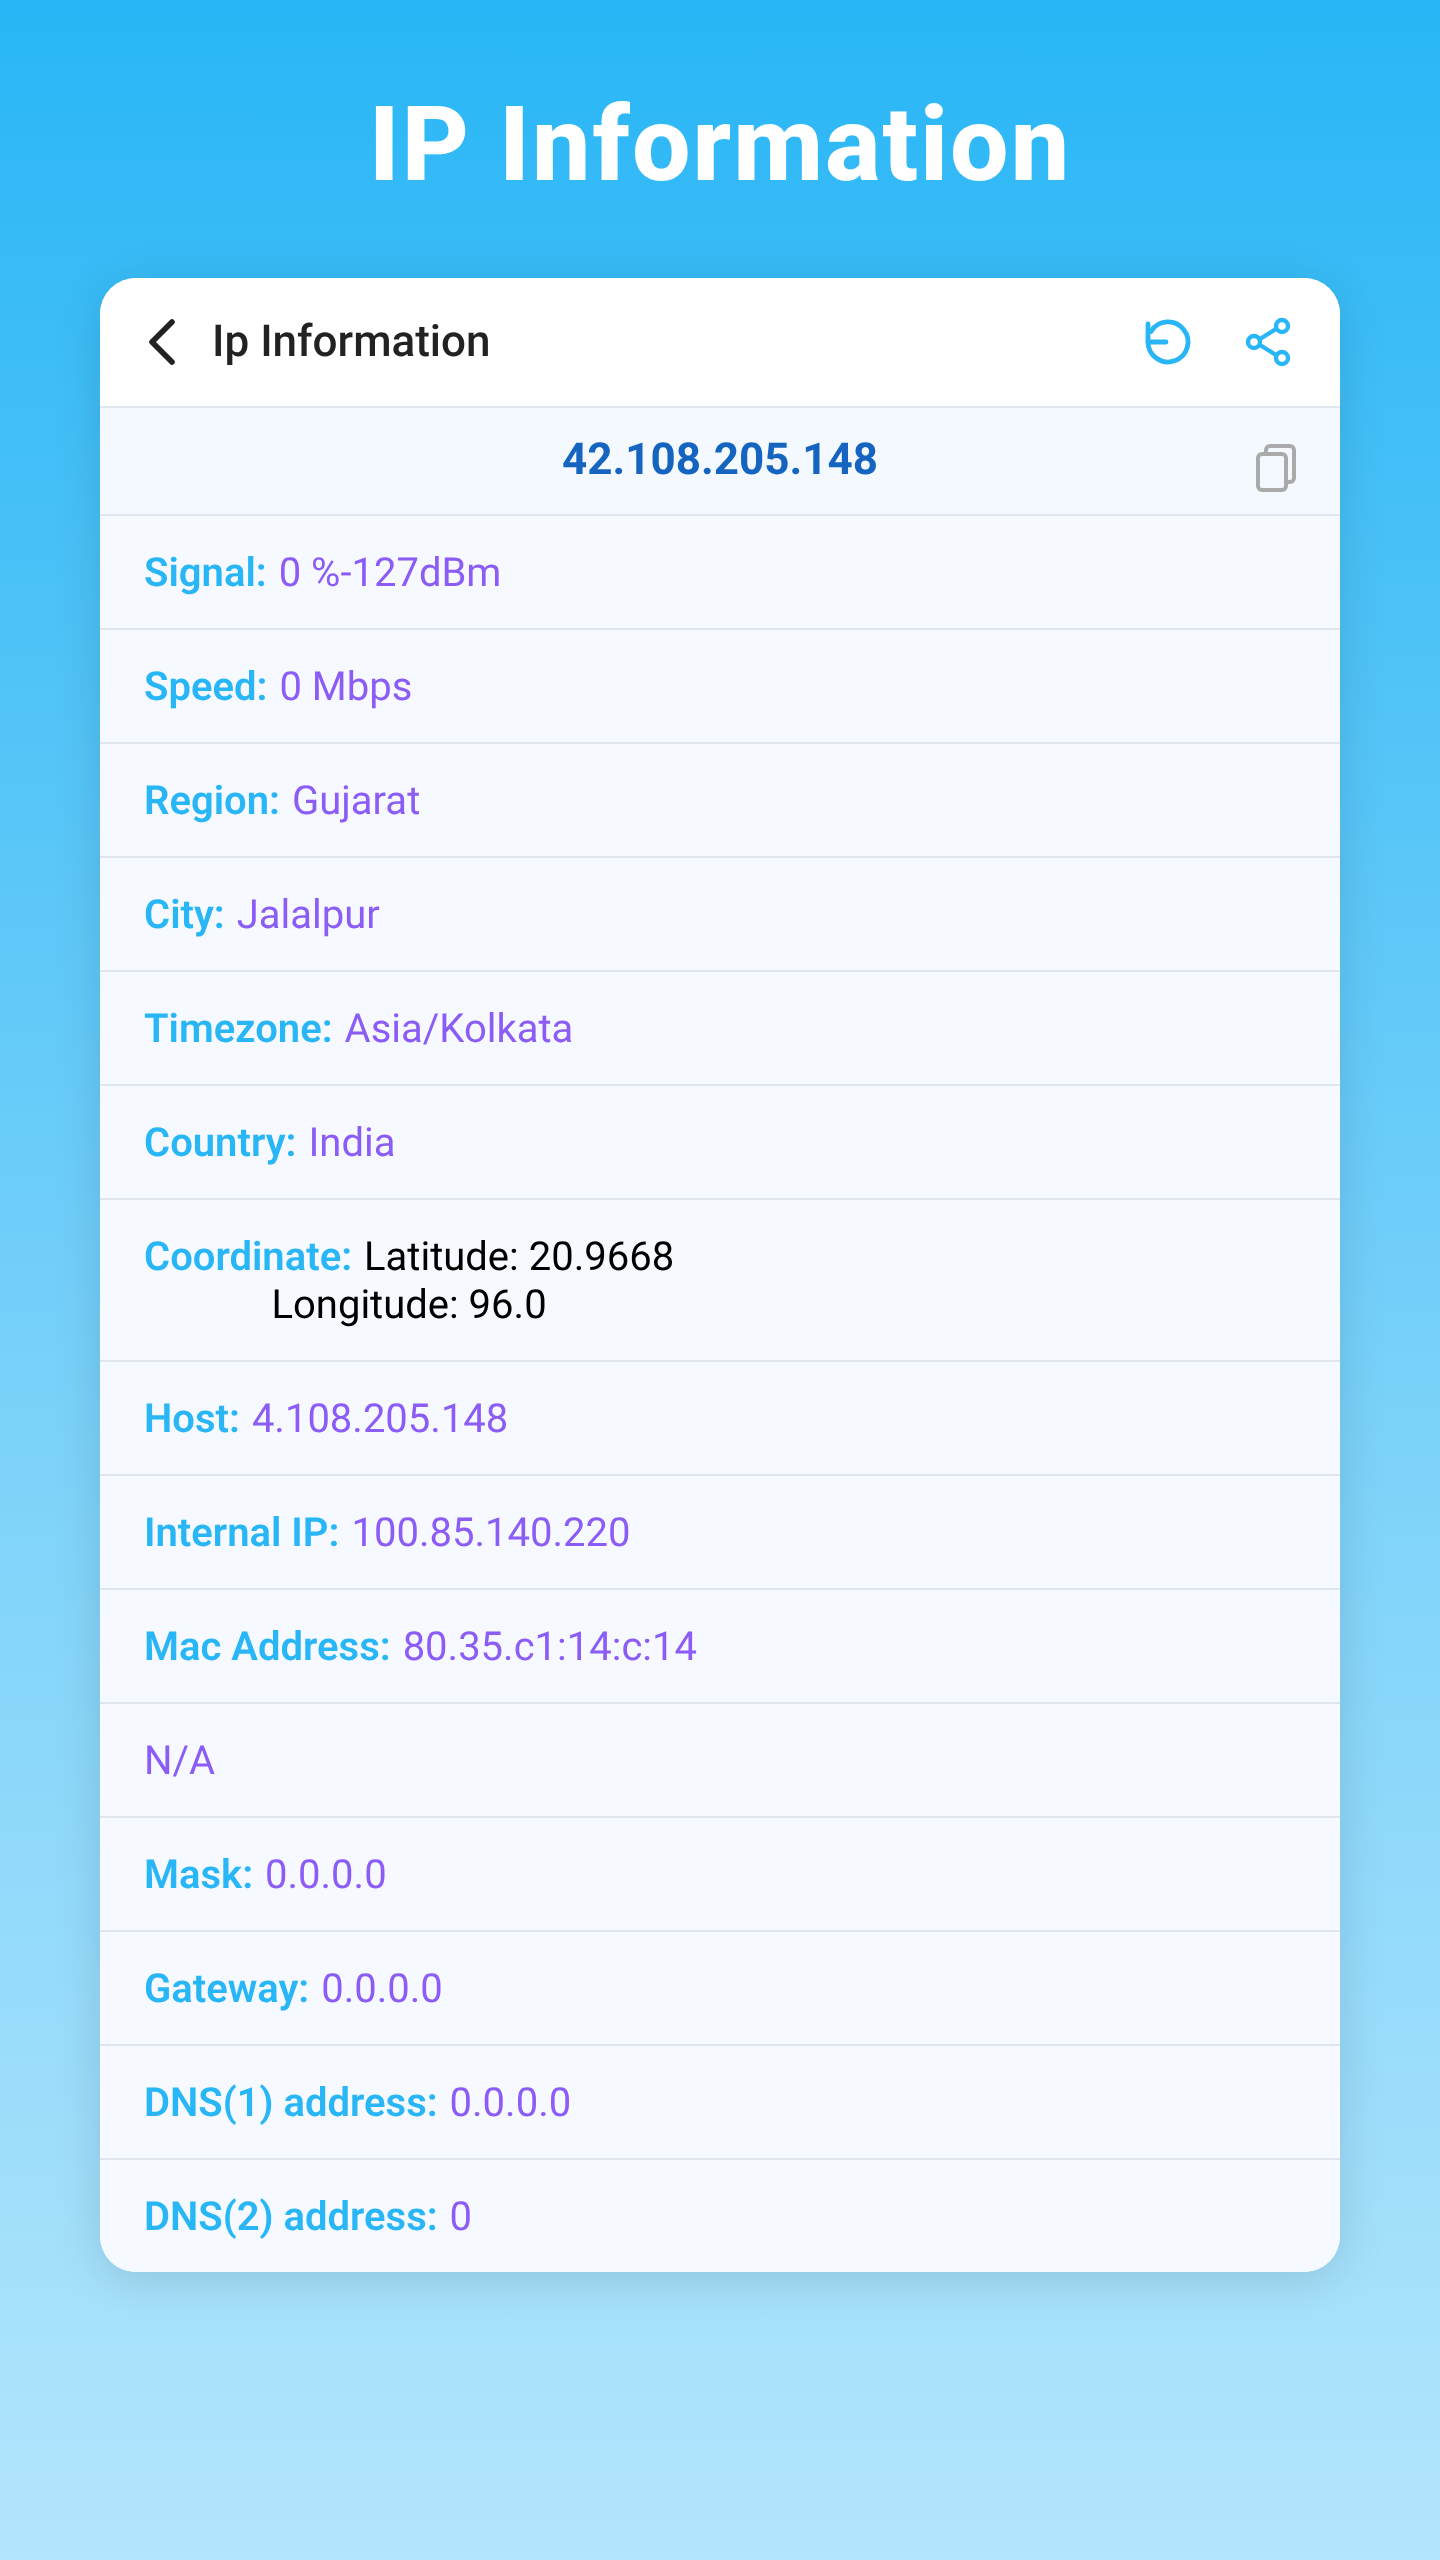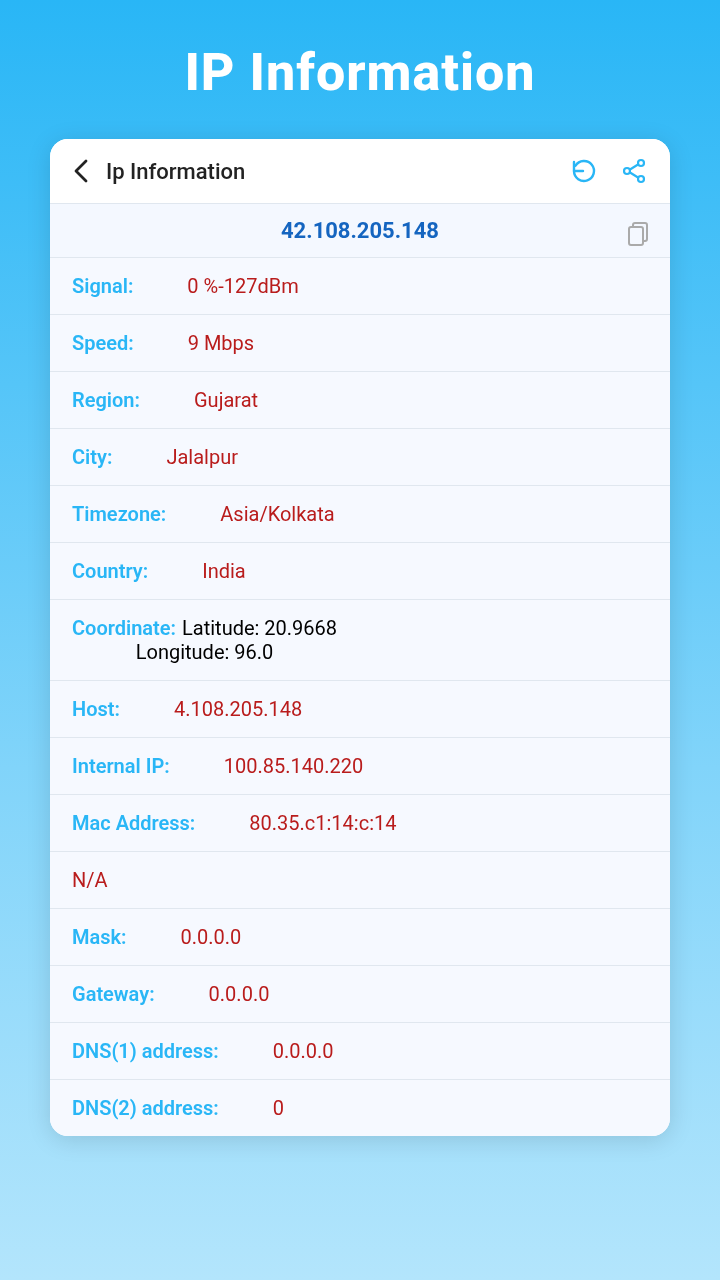--- a/index.html
+++ b/index.html
@@ -98,36 +98,35 @@
       align-items: center;
     }
 
     .info-row {
       display: flex;
       align-items: flex-start;
       padding: 16px 22px;
       border-bottom: 1.5px solid #e0e7ef;
       background: #f6f9ff;
       font-size: 20px;
-      gap: 48px;
     }
 
     .info-row:last-child {
       border-bottom: none;
     }
 
     .info-label {
       color: #29b6f6;
       font-weight: 600;
       margin-right: 6px;
       white-space: nowrap;
     }
 
     .info-value {
-      color: #b91c1c;
+      color: #8b5cf6;
       font-weight: 400;
     }
 
     .coordinate-block {
       display: flex;
       flex-direction: column;
     }
 
     .coordinate-block .coord-line {
       display: block;
@@ -197,21 +196,21 @@
     </div>
   </div>
 
   <div id="info-rows">
       <div class="info-row">
         <span class="info-label">Signal:</span>
         <span class="info-value">0 %-127dBm</span>
       </div>
       <div class="info-row">
         <span class="info-label">Speed:</span>
-        <span class="info-value">9 Mbps</span>
+        <span class="info-value">0 Mbps</span>
       </div>
       <div class="info-row">
         <span class="info-label">Region:</span>
         <span class="info-value">Gujarat</span>
       </div>
       <div class="info-row">
         <span class="info-label">City:</span>
         <span class="info-value">Jalalpur</span>
       </div>
       <div class="info-row">

